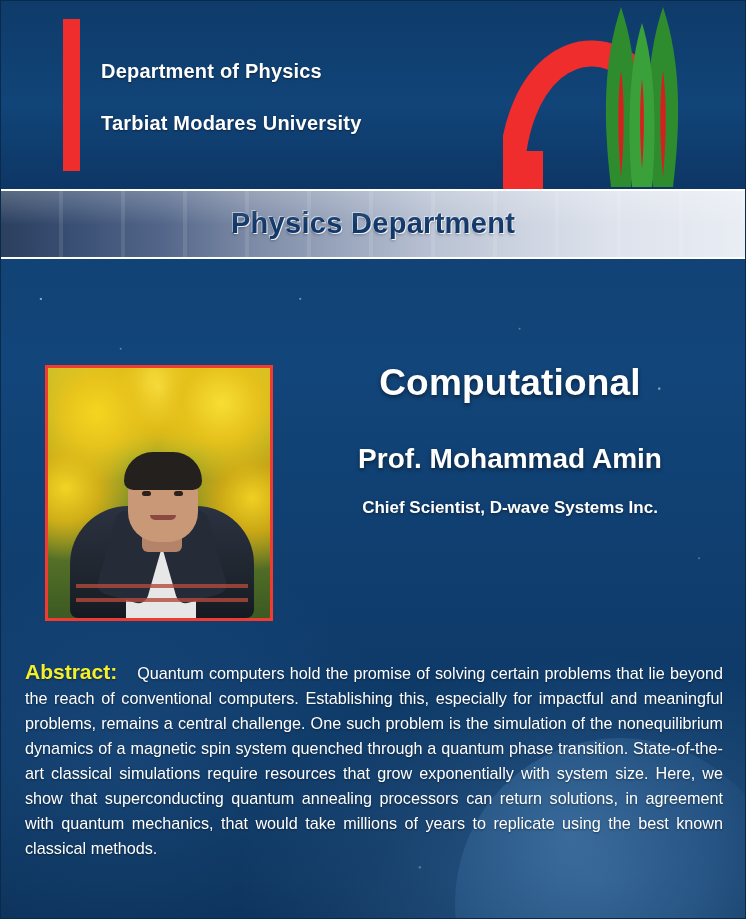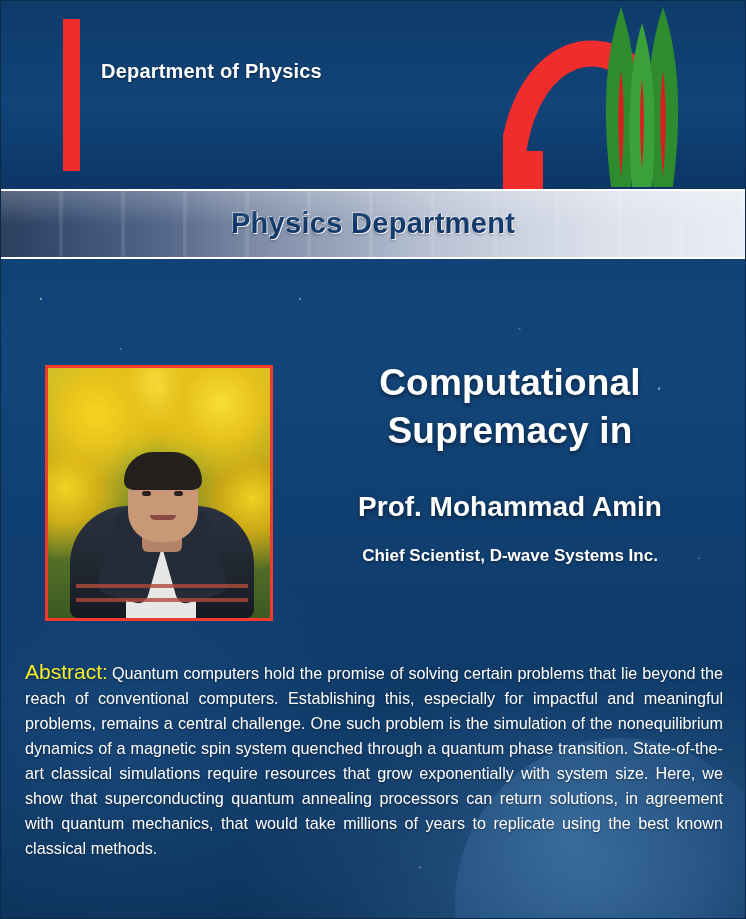--- a/index.html
+++ b/index.html
@@ -206,34 +206,35 @@
     position: absolute;
     left: 24px; right: 22px; top: 400px;
     color: #ffffff;
     font-size: 16.2px;
     line-height: 25px;
     text-align: justify;
     text-shadow: 0 1px 2px rgba(0,0,0,0.45);
   }
   .abstract-label {
     font-size: 21px;
-    font-weight: normal;
+    font-weight: bold;
     color: #f5ef2a;
-    margin-right: 4px;
+    margin-right: 20px;
   }
 </style>
 </head>
 <body>
 
 <div class="poster">
 
   <div class="header">
     <div class="header-redbar"></div>
     <div class="header-text">
       <div class="header-line">Department of Physics</div>
+      <div class="header-line">Tarbiat Modares University</div>
     </div>
 
     <svg class="logo" viewBox="0 0 220 188">
       <path d="M8 186 C8 70, 78 24, 132 70" fill="none" stroke="#ef2d2d" stroke-width="26"></path>
       <rect x="0" y="150" width="40" height="38" fill="#ef2d2d"></rect>
       <path d="M108 186 C100 120, 100 60, 118 6 C136 60, 136 120, 128 186 Z" fill="#2e8b2e"></path>
       <path d="M150 186 C142 120, 142 60, 160 6 C178 60, 178 120, 170 186 Z" fill="#2e8b2e"></path>
       <path d="M129 186 C124 126, 126 64, 139 22 C152 64, 154 126, 149 186 Z" fill="#3aa03a"></path>
       <path d="M118 176 C114 130, 115 92, 118 70 C121 92, 122 130, 118 176 Z" fill="#d81f1f"></path>
       <path d="M160 176 C156 130, 157 92, 160 70 C163 92, 164 130, 160 176 Z" fill="#d81f1f"></path>
@@ -276,21 +277,20 @@
         <div class="p-head"></div>
         <div class="p-hair"></div>
         <div class="p-eyeL"></div>
         <div class="p-eyeR"></div>
         <div class="p-mouth"></div>
       </div>
     </div>
 
     <div class="title-block">
       <div class="talk-title">Computational</div>
-      <div class="talk-title">Supremacy in</div>
       <div class="speaker">Prof. Mohammad Amin</div>
       <div class="affil">Chief Scientist, D-wave Systems Inc.</div>
     </div>
 
     <div class="abstract">
       <span class="abstract-label">Abstract:</span><span>Quantum computers hold the promise of solving certain problems that lie beyond the reach of conventional computers. Establishing this, especially for impactful and meaningful problems, remains a central challenge. One such problem is the simulation of the nonequilibrium dynamics of a magnetic spin system quenched through a quantum phase transition. State-of-the-art classical simulations require resources that grow exponentially with system size. Here, we show that superconducting quantum annealing processors can return solutions, in agreement with quantum mechanics, that would take millions of years to replicate using the best known classical methods.</span>
     </div>
   </div>
 </div>
 

